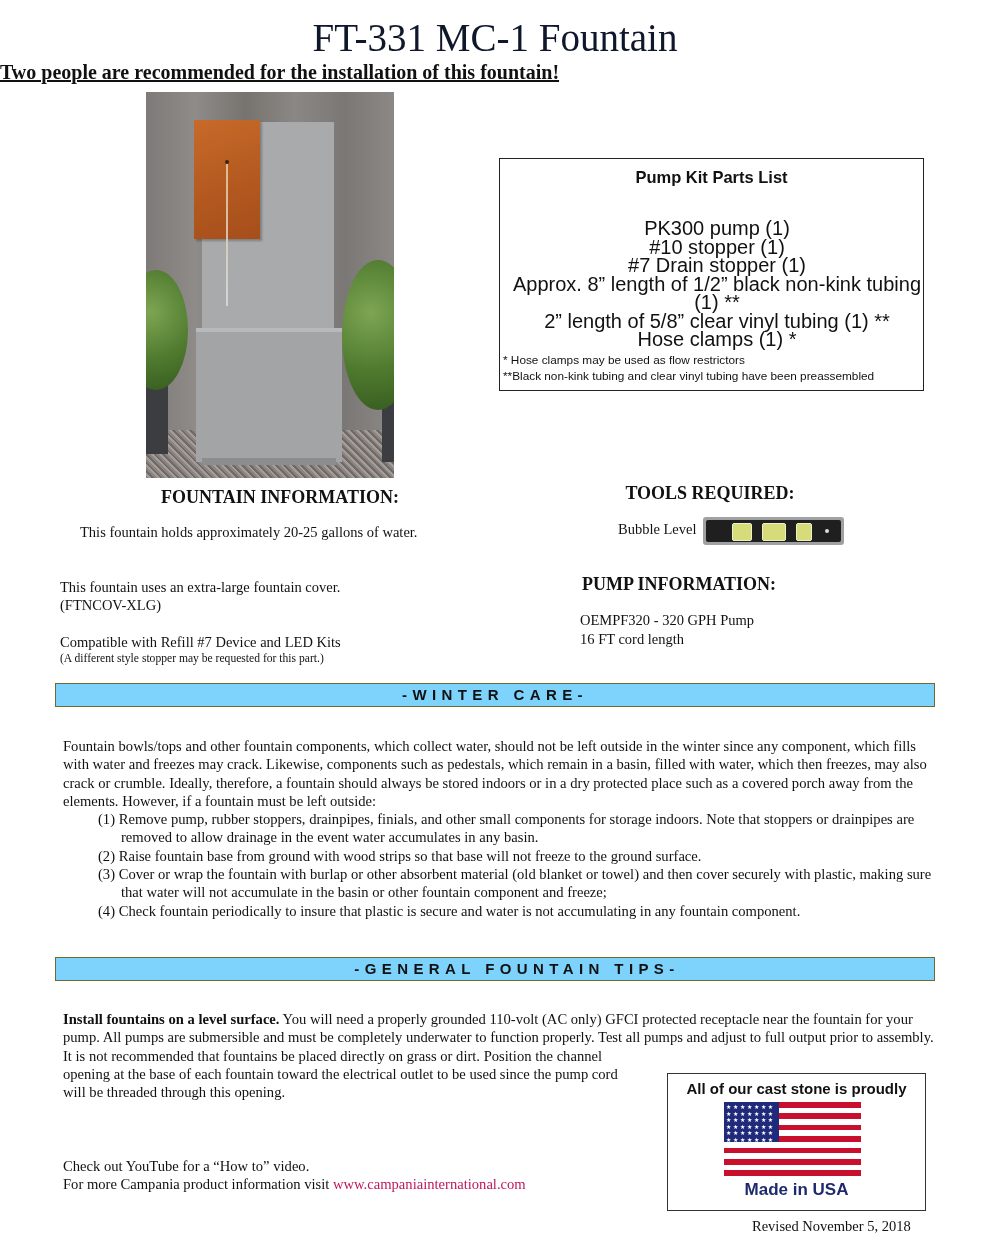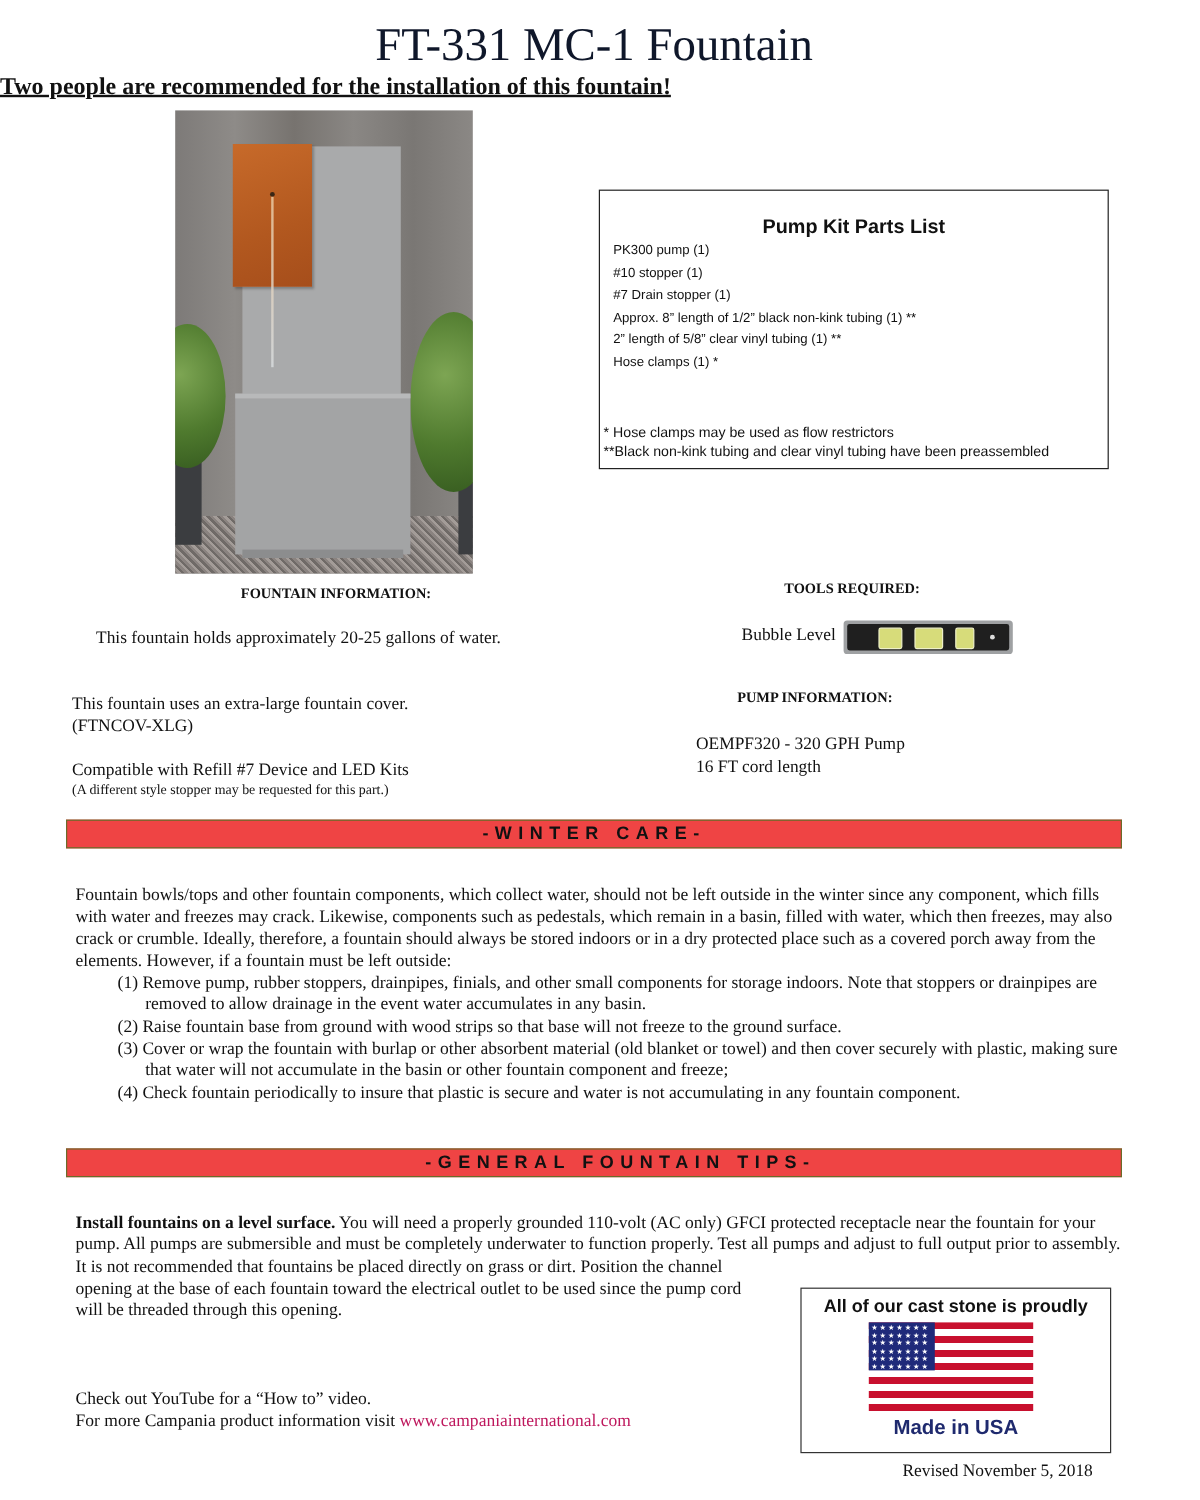--- a/index.html
+++ b/index.html
@@ -15,34 +15,34 @@
   .photo .rust { position:absolute; left:92px; top:56px; width:66px; height:119px; background: linear-gradient(160deg,#c76a2a,#b2581f 60%,#a64e1b); box-shadow: 2px 2px 2px rgba(0,0,0,.25); }
   .photo .spout { position:absolute; left:124px; top:96px; width:4px; height:4px; border-radius:50%; background:#3a2615; }
   .photo .water { position:absolute; left:125px; top:100px; width:2px; height:142px; background: linear-gradient(#e9c8a0,#d8dcde); opacity:.85; }
   .photo .basin { position:absolute; left:50px; top:236px; width:146px; height:130px; background:#a3a4a5; border-top:4px solid #b8b9ba; }
   .photo .basefoot { position:absolute; left:56px; top:366px; width:134px; height:7px; background:#8c8d8e; }
   .photo .shrub { position:absolute; border-radius:50%; background: radial-gradient(circle at 40% 35%, #7da553, #4f7a2e 55%, #355a1f); }
   .photo .pot { position:absolute; background:#3b3d40; }
 
   
   .kit { left: 499px; top: 158px; width: 425px; height: 233px; border: 1.5px solid #222; box-sizing: border-box; font-family: "Liberation Sans", sans-serif; }
-  .kit h3 { margin: 12px; position:absolute; left:0; right:0; top: 9px; text-align:center; font-size: 16.5px; font-weight: bold; }
-  .kit ul { list-style:none; margin:0; padding:0; position:absolute; left: 11px; top: 41px; font-size: 11px; line-height: 18.5px; }
+  .kit h3 { margin: 0; position:absolute; left:0; right:0; top: 9px; text-align:center; font-size: 16.5px; font-weight: bold; }
+  .kit ul { list-style:none; margin:0; padding:0; position:absolute; left: 11px; top: 60px; font-size: 20px; line-height: 18.5px; text-align: center; }
   .kit .notes { position:absolute; left: 3px; top: 194px; font-size: 11.8px; line-height: 15.5px; }
 
-  .infohead { font-weight: bold; font-size: 12px; text-align: center; }
+  .infohead { font-weight: bold; font-size: 18px; text-align: center; }
   .info { text-align: left; font-weight: normal; font-size: 14.5px; line-height: 18px; }
 
   
   .level { left: 703px; top: 517px; width: 141px; height: 28px; background: #9fa1a3; border-radius: 3px; box-sizing: border-box; padding: 3px; }
   .level .inner { width: 100%; height: 100%; background: #1f1f1f; border-radius: 2px; position: relative; }
   .level .vial { position: absolute; top: 3px; height: 16px; background: #d7dc7a; border: 1px solid #eef0c8; border-radius: 2px; }
   .level .dot { position:absolute; top: 9px; width: 4px; height: 4px; border-radius: 50%; background: #ddd; }
 
-  .banner { left: 55px; width: 880px; height: 24px; background: #ef4444; border: 1px solid #6b6b2a; box-sizing: border-box; text-align: center; font-family: "Liberation Sans", sans-serif; font-weight: bold; font-size: 15px; line-height: 22px; letter-spacing: 5.4px; }
+  .banner { left: 55px; width: 880px; height: 24px; background: #7dd3fc; border: 1px solid #6b6b2a; box-sizing: border-box; text-align: center; font-family: "Liberation Sans", sans-serif; font-weight: bold; font-size: 15px; line-height: 22px; letter-spacing: 5.4px; }
 
   .para { left: 63px; width: 875px; font-size: 14.6px; line-height: 18.3px; }
   .para p { margin: 0; }
   .para .li { padding-left: 58px; text-indent: -23px; }
 
   .usa { left: 667px; top: 1073px; width: 259px; height: 138px; border: 1.5px solid #333; box-sizing: border-box; font-family: "Liberation Sans", sans-serif; }
   .usa .top { position:absolute; left:0; right:0; top: 6px; text-align:center; font-weight: bold; font-size: 15px; }
   .usa .flag { position:absolute; left: 56px; top: 28px; width: 137px; height: 74px; background: repeating-linear-gradient(180deg,#c8102e 0 5.7px,#ffffff 5.7px 11.4px); }
   .usa .canton { position:absolute; left:0; top:0; width: 55px; height: 40px; background:#1f2a7a; color:#fff; font-size: 6px; line-height: 6.5px; letter-spacing: 1.6px; padding: 2px 2px; box-sizing:border-box; overflow:hidden; word-break: break-all; }
   .usa .bottom { position:absolute; left:0; right:0; top: 106px; text-align:center; font-weight: bold; font-size: 17px; color: #1f2a6e; }

